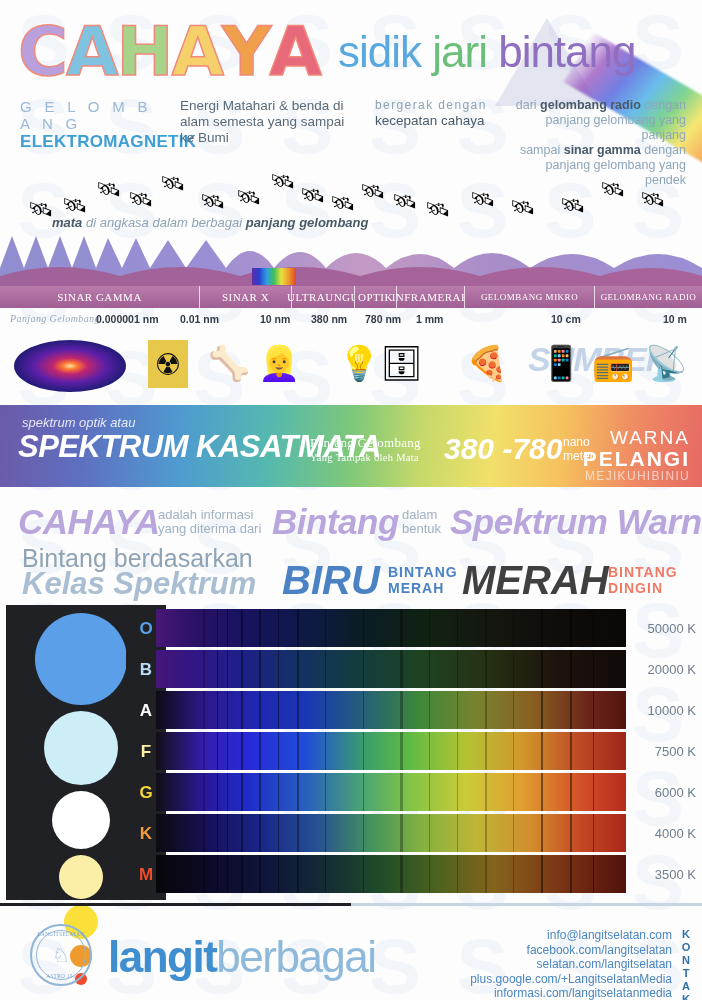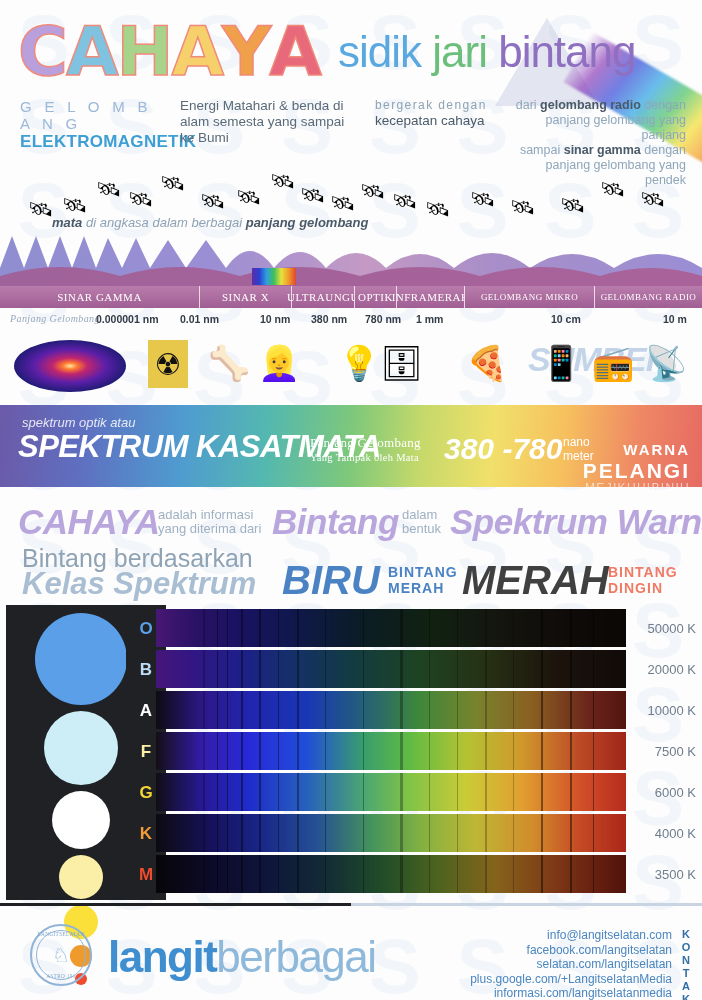--- a/index.html
+++ b/index.html
@@ -112,21 +112,21 @@
   .vis .l1 { position:absolute; left:22px; top:10px; font-size:13px; font-style:italic; color:#f2f2f8; opacity:.92;}
   .vis .l2 { position:absolute; left:18px; top:24px; font-size:31px; font-weight:900;
      font-style:italic; color:#ffffff; letter-spacing:-.5px; }
   .vis .pw { position:absolute; left:310px; top:30px; line-height:15px; color:#ffffff;
      font-family:"Liberation Serif",serif; font-size:13px; letter-spacing:.3px; }
   .vis .pw .sm { font-size:10.5px; }
   .vis .num { position:absolute; left:444px; top:27px; font-size:30px; font-weight:900;
      font-style:italic; color:#ffffff; }
   .vis .unit { position:absolute; left:563px; top:30px; font-size:12px; line-height:14px; color:#ffffff; }
   .vis .wp { position:absolute; right:12px; top:22px; text-align:right; }
-  .vis .wp .w1 { font-size:15px; font-weight:700; color:#ffffff; letter-spacing:2px; line-height:21px;margin-top:12px;}
+  .vis .wp .w1 { font-size:19px; font-weight:400; color:#ffffff; letter-spacing:2px; line-height:21px;}
   .vis .wp .w2 { font-size:21px; font-weight:700; color:#ffffff; letter-spacing:2px; line-height:21px;}
   .vis .wp .w3 { font-size:12px; color:rgba(255,255,255,.62); letter-spacing:1.3px; }
 
   
   .stmt { position:absolute; z-index:3; left:0; width:598px; }
   .r1 { top:500px; height:46px; }
   .r2 { top:544px; height:52px; }
   .stmt .it { position:absolute; white-space:nowrap; }
   .big-pur { font-size:35px; font-weight:900; font-style:italic; color:#b9a6dd; letter-spacing:-.5px; }
   .sm-gray { font-size:13px; line-height:14px; color:#9fb1c3; }

